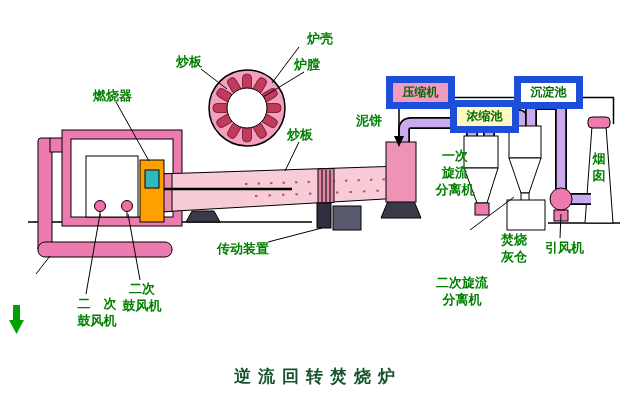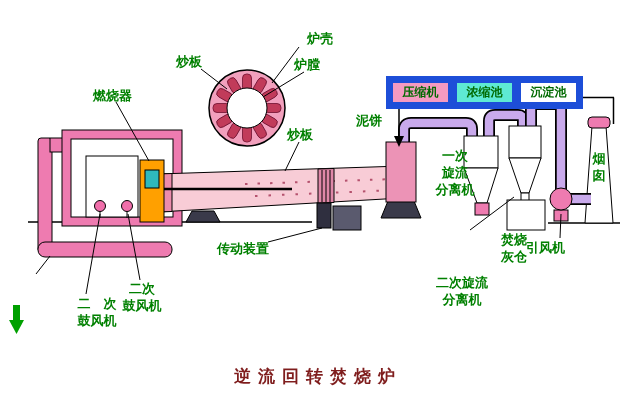--- a/index.html
+++ b/index.html
@@ -5,23 +5,23 @@
   html,body{margin:0;padding:0;background:#fff;}
   .stage{position:relative;width:640px;height:415px;background:#fff;overflow:hidden;
          font-family:"DejaVu Sans",sans-serif;}
   .stage svg{position:absolute;left:0;top:0;}
   .lbl{position:absolute;font-weight:bold;color:#008000;font-size:13px;line-height:1.32;
        white-space:pre-line;}
   .ctr{text-align:center;}
   .box{position:absolute;width:55px;height:19px;border:7px solid #1d4ed8;display:flex;
        align-items:center;justify-content:center;font-weight:bold;font-size:12px;color:#006a00;}
   .box-pink{background:#f49ac1;}
-  .box-cyan{background:#5eead4;}
+  .box-cyan{background:#fef9c3;margin-top:24px;}
   .box-white{background:#ffffff;}
-  .title{position:absolute;left:234px;top:365px;font-weight:bold;font-size:17px;color:#7f1d1d;
+  .title{position:absolute;left:234px;top:365px;font-weight:bold;font-size:17px;color:#14532d;
          letter-spacing:7px;white-space:nowrap;}
 </style>
 </head>
 <body>
 
 <div class="stage">
 
   <svg width="640" height="415" viewBox="0 0 640 415" xmlns="http://www.w3.org/2000/svg" xmlns:xlink="http://www.w3.org/1999/xlink">
     <defs>
       <rect id="blade" x="242.5" y="74" width="9" height="17" rx="4" fill="#c13b5a" stroke="#6e1030" stroke-width="0.8"></rect>
@@ -174,21 +174,21 @@
   <div class="lbl" style="left:287px;top:126px;">炒板</div>
   <div class="lbl ctr" style="left:432px;top:147px;width:46px;">一次
 旋流
 分离机</div>
   <div class="lbl ctr" style="left:589px;top:150px;width:20px;">烟
 囱</div>
   <div class="lbl ctr" style="left:434px;top:231px;width:56px;margin-top:43px;">二次旋流
 分离机</div>
   <div class="lbl ctr" style="left:497px;top:231px;width:34px;">焚烧
 灰仓</div>
-  <div class="lbl" style="left:526px;top:239px;">引风机</div>
+  <div class="lbl" style="left:545px;top:239px;">引风机</div>
   <div class="lbl" style="left:217px;top:240px;">传动装置</div>
   <div class="lbl ctr" style="left:59px;top:295px;width:52px;margin-left:12px;">二　次
 鼓风机</div>
   <div class="lbl ctr" style="left:116px;top:280px;width:52px;">二次
 鼓风机</div>
 
   <div class="box box-pink" style="left:386px;top:76px;">压缩机</div>
   <div class="box box-cyan" style="left:450px;top:76px;">浓缩池</div>
   <div class="box box-white" style="left:514px;top:76px;">沉淀池</div>
 

